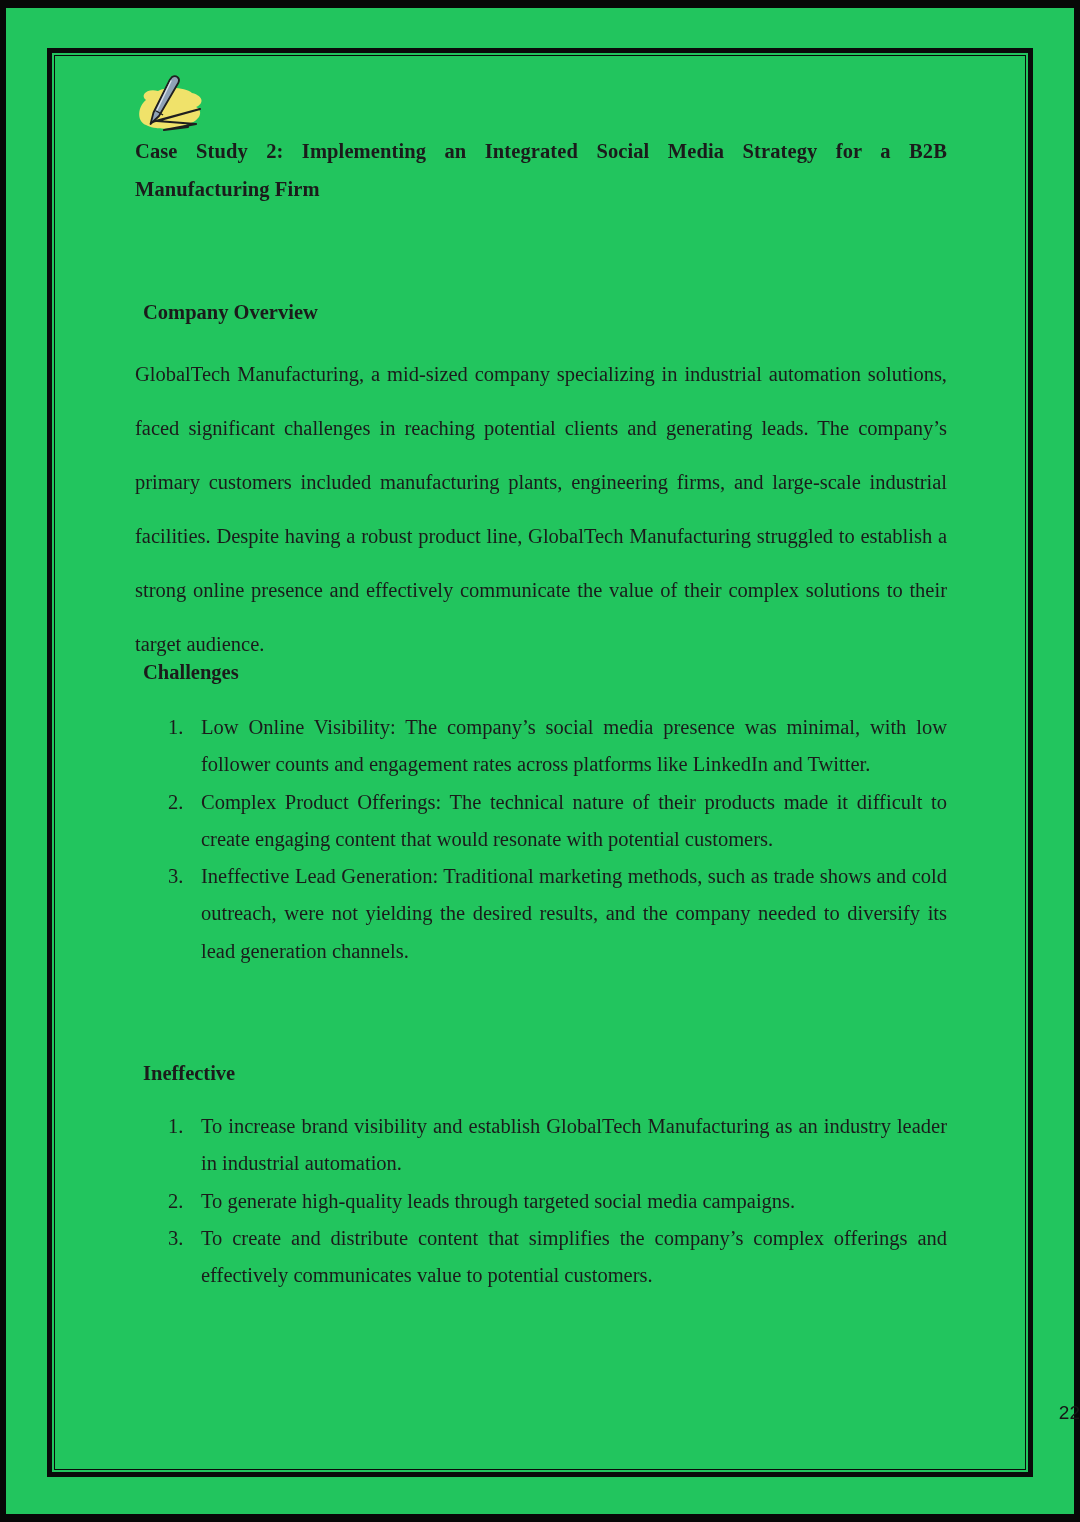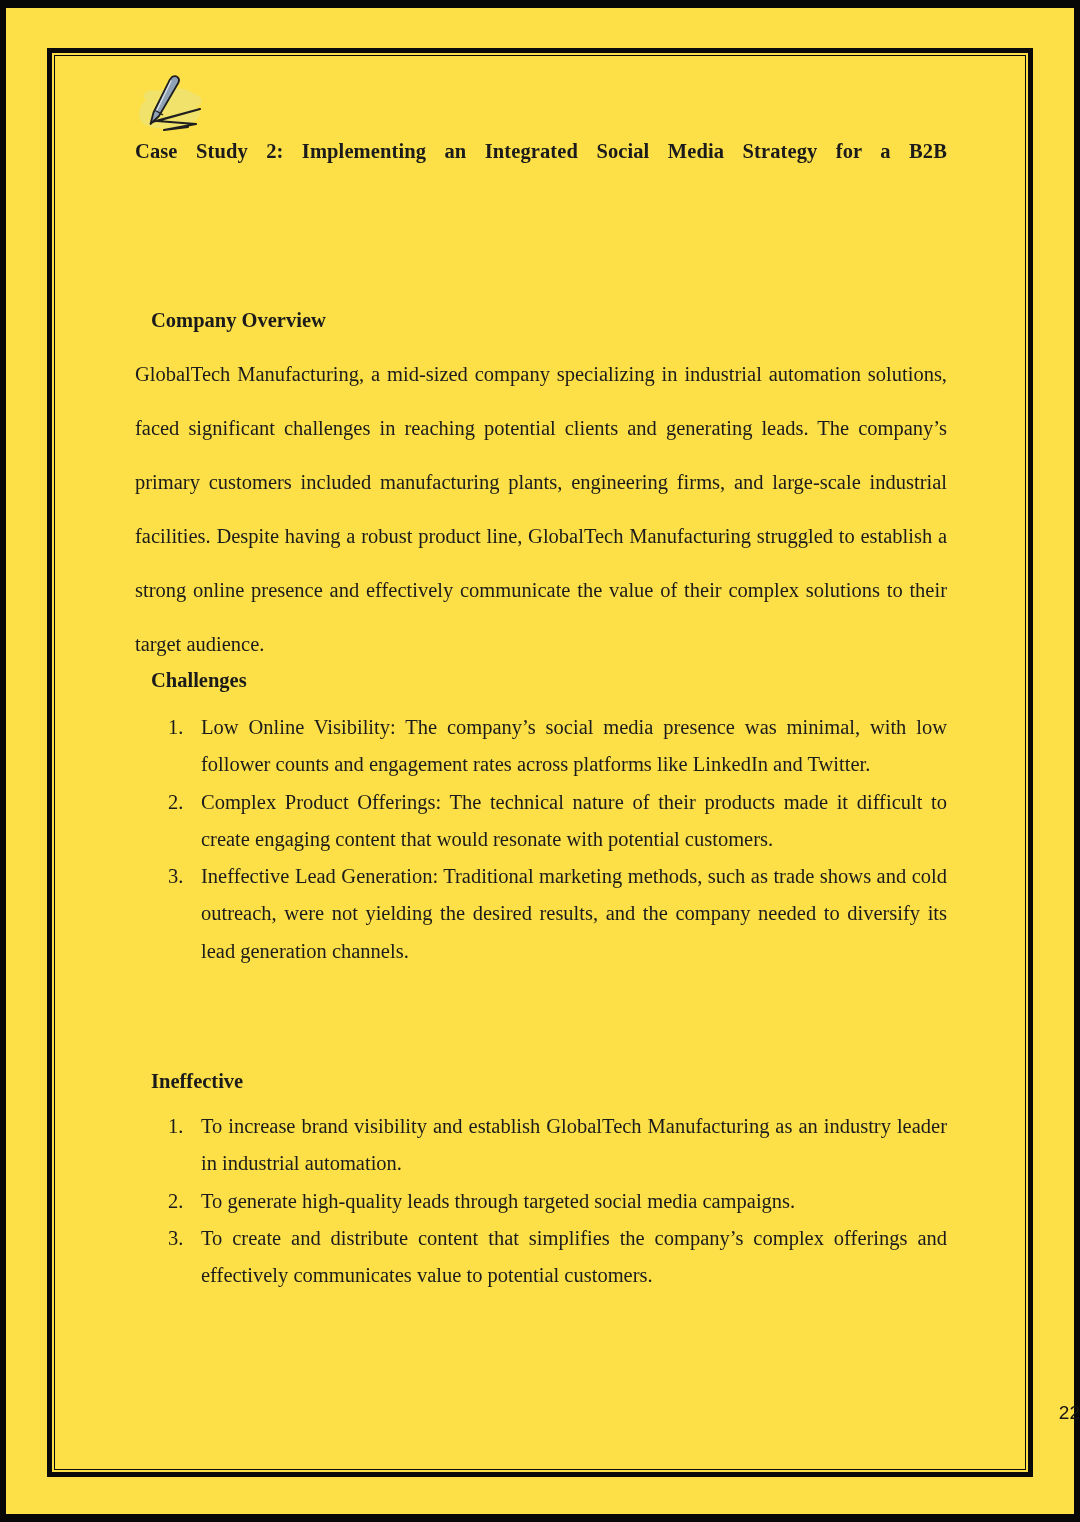--- a/index.html
+++ b/index.html
@@ -1,19 +1,19 @@
 <!DOCTYPE html>
 <html><head>
 <meta charset="utf-8">
 <style>
   html, body { margin:0; padding:0; background:#ffffff; }
   .page {
     position:relative;
     width:1080px; height:1522px;
-    background:#fde047;
+    background:#22c55e;
     font-family:"Liberation Serif", serif;
     color:#1b1b1b;
     overflow:hidden;
   }
   
   .outer-border {
     position:absolute; inset:0;
     border:8px solid #070707;
     border-left-width:6px; border-right-width:6px;
     pointer-events:none;
@@ -37,21 +37,21 @@
   .title {
     position:absolute; left:135px; top:133px; width:812px;
     margin:0;
     font-size:20.5px; font-weight:bold; line-height:37.5px;
     letter-spacing:0.1px;
   }
   .title .t1 { display:block; text-align:justify; text-align-last:justify; }
   .title .t2 { display:block; }
   .heading {
     position:absolute; left:135px; width:812px;
-    margin:16px;
+    margin:8px;
     font-size:20.5px; font-weight:bold; line-height:24px;
   }
   .h-overview   { top:292px; }
   .h-challenges { top:652px; }
   .h-objectives { top:1053px; }
   .body-par {
     position:absolute; left:135px; top:347px; width:812px;
     margin:0;
     font-size:20.5px; line-height:54px;
     text-align:justify;
@@ -92,20 +92,21 @@
       <path d="M42 3 C46 0.5 50.5 4 48.5 8.5 L29 42 L20.5 50 L23.5 38.5 L40 5.5 Z" fill="#8fa2b6" stroke="#1f1f1f" stroke-width="1.8" stroke-linejoin="round"></path>
 
       <path d="M25.5 36.5 L33 41" fill="none" stroke="#1f1f1f" stroke-width="1.4"></path>
 
       <path d="M41 7 L27 36" fill="none" stroke="#d8dfe8" stroke-width="1.4" stroke-linecap="round"></path>
     </svg>
   </div>
 
   <h1 class="title">
     <span class="t1">Case Study 2: Implementing an Integrated Social Media Strategy for a B2B</span>
+    <span class="t2">Manufacturing Firm</span>
   </h1>
 
   <h2 class="heading h-overview">Company Overview</h2>
   <p class="body-par">GlobalTech Manufacturing, a mid-sized company specializing in industrial automation solutions, faced significant challenges in reaching potential clients and generating leads. The company’s primary customers included manufacturing plants, engineering firms, and large-scale industrial facilities. Despite having a robust product line, GlobalTech Manufacturing struggled to establish a strong online presence and effectively communicate the value of their complex solutions to their target audience.</p>
 
   <h2 class="heading h-challenges">Challenges</h2>
   <div class="dlist list-challenges">
     <div class="ditem">
       <span class="dnum">1.</span>
       <span class="dtext">Low Online Visibility: The company’s social media presence was minimal, with low follower counts and engagement rates across platforms like LinkedIn and Twitter.</span>

